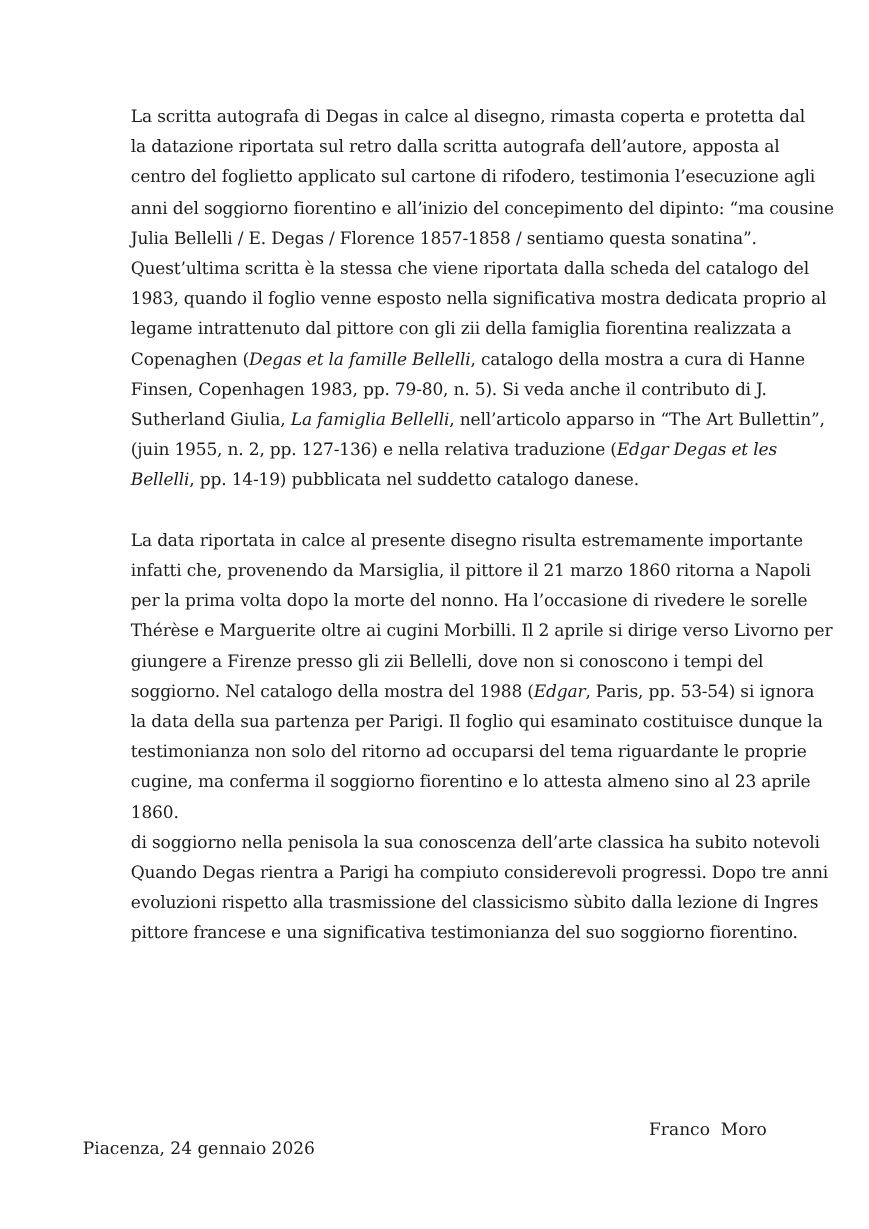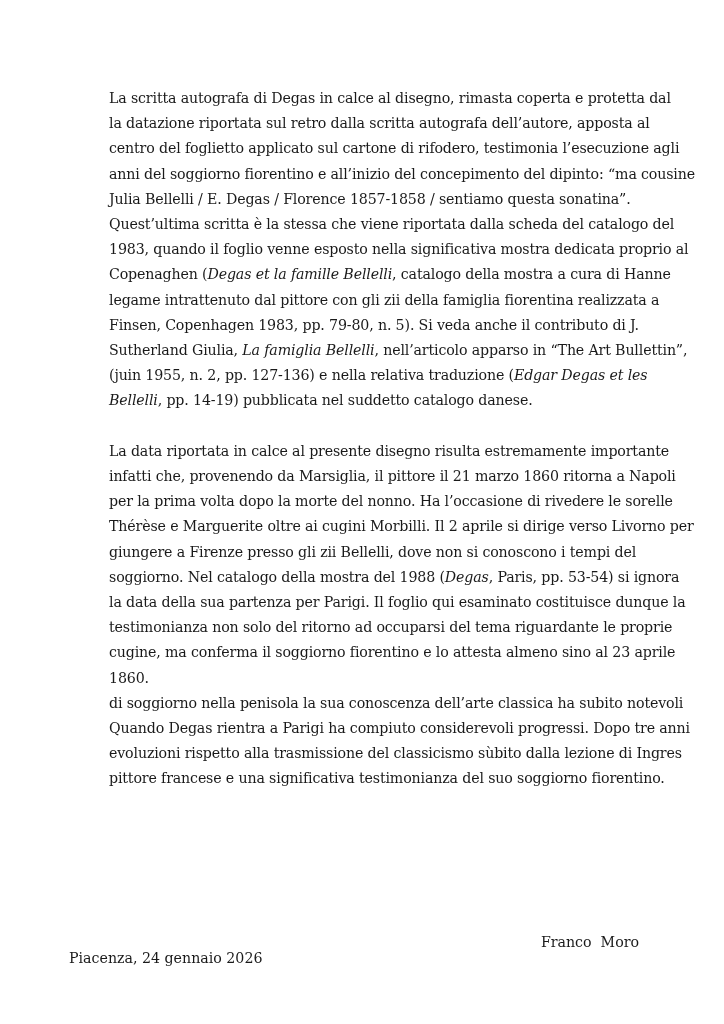--- a/index.html
+++ b/index.html
@@ -63,35 +63,35 @@
 
 <div class="page">
   <div>
       <span class="line"><span>La scritta autografa di Degas in calce al disegno, rimasta coperta e protetta dal</span></span>
       <span class="line"><span>la datazione riportata sul retro dalla scritta autografa dell’autore, apposta al</span></span>
       <span class="line"><span>centro del foglietto applicato sul cartone di rifodero, testimonia l’esecuzione agli</span></span>
       <span class="line"><span>anni del soggiorno fiorentino e all’inizio del concepimento del dipinto: “ma cousine</span></span>
       <span class="line"><span>Julia Bellelli / E. Degas / Florence 1857-1858 / sentiamo questa sonatina”.</span></span>
       <span class="line"><span>Quest’ultima scritta è la stessa che viene riportata dalla scheda del catalogo del</span></span>
       <span class="line"><span>1983, quando il foglio venne esposto nella significativa mostra dedicata proprio al</span></span>
+      <span class="line"><span>legame intrattenuto dal pittore con gli zii della famiglia fiorentina realizzata a</span></span>
       <span class="line"><span>Copenaghen (</span><em>Degas et la famille Bellelli</em><span>, catalogo della mostra a cura di Hanne</span></span>
-      <span class="line"><span>legame intrattenuto dal pittore con gli zii della famiglia fiorentina realizzata a</span></span>
       <span class="line"><span>Finsen, Copenhagen 1983, pp. 79-80, n. 5). Si veda anche il contributo di J.</span></span>
       <span class="line"><span>Sutherland Giulia, </span><em>La famiglia Bellelli</em><span>, nell’articolo apparso in “The Art Bullettin”,</span></span>
       <span class="line"><span>(juin 1955, n. 2, pp. 127-136) e nella relativa traduzione (</span><em>Edgar Degas et les</em></span>
       <span class="line"><em>Bellelli</em><span>, pp. 14-19) pubblicata nel suddetto catalogo danese.</span></span>
     </div>
   <div class="para-gap"></div>
   <div>
       <span class="line"><span>La data riportata in calce al presente disegno risulta estremamente importante</span></span>
       <span class="line"><span>infatti che, provenendo da Marsiglia, il pittore il 21 marzo 1860 ritorna a Napoli</span></span>
       <span class="line"><span>per la prima volta dopo la morte del nonno. Ha l’occasione di rivedere le sorelle</span></span>
       <span class="line"><span>Thérèse e Marguerite oltre ai cugini Morbilli. Il 2 aprile si dirige verso Livorno per</span></span>
       <span class="line"><span>giungere a Firenze presso gli zii Bellelli, dove non si conoscono i tempi del</span></span>
-      <span class="line"><span>soggiorno. Nel catalogo della mostra del 1988 (</span><em>Degas</em><span>, Paris, pp. 53-54) si ignora</span></span>
+      <span class="line"><span>soggiorno. Nel catalogo della mostra del 1988 (</span><em>Edgar</em><span>, Paris, pp. 53-54) si ignora</span></span>
       <span class="line"><span>la data della sua partenza per Parigi. Il foglio qui esaminato costituisce dunque la</span></span>
       <span class="line"><span>testimonianza non solo del ritorno ad occuparsi del tema riguardante le proprie</span></span>
       <span class="line"><span>cugine, ma conferma il soggiorno fiorentino e lo attesta almeno sino al 23 aprile</span></span>
       <span class="line"><span>1860.</span></span>
     </div>
   <div>
       <span class="line"><span>di soggiorno nella penisola la sua conoscenza dell’arte classica ha subito notevoli</span></span>
       <span class="line"><span>Quando Degas rientra a Parigi ha compiuto considerevoli progressi. Dopo tre anni</span></span>
       <span class="line"><span>evoluzioni rispetto alla trasmissione del classicismo sùbito dalla lezione di Ingres</span></span>
       <span class="line"><span>pittore francese e una significativa testimonianza del suo soggiorno fiorentino.</span></span>

